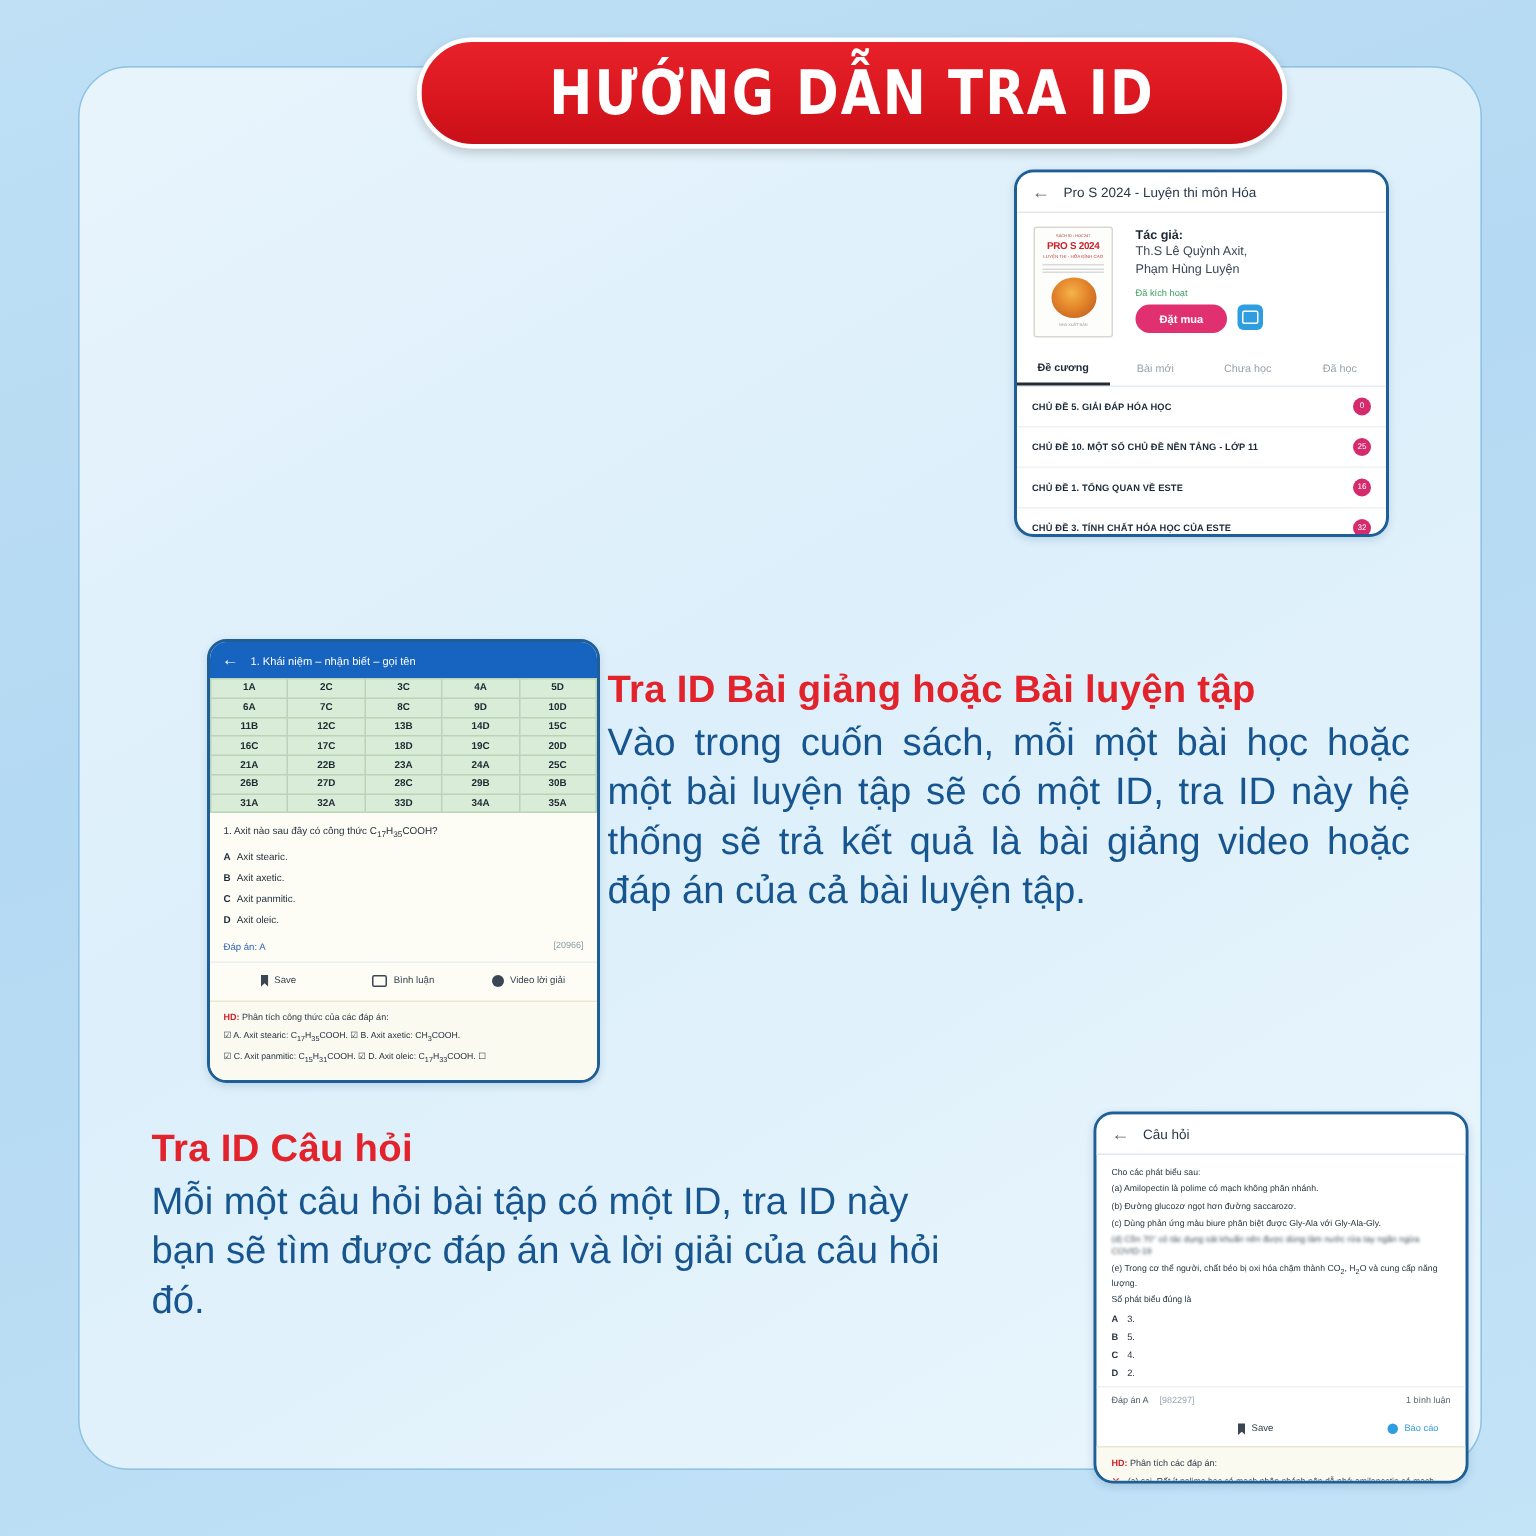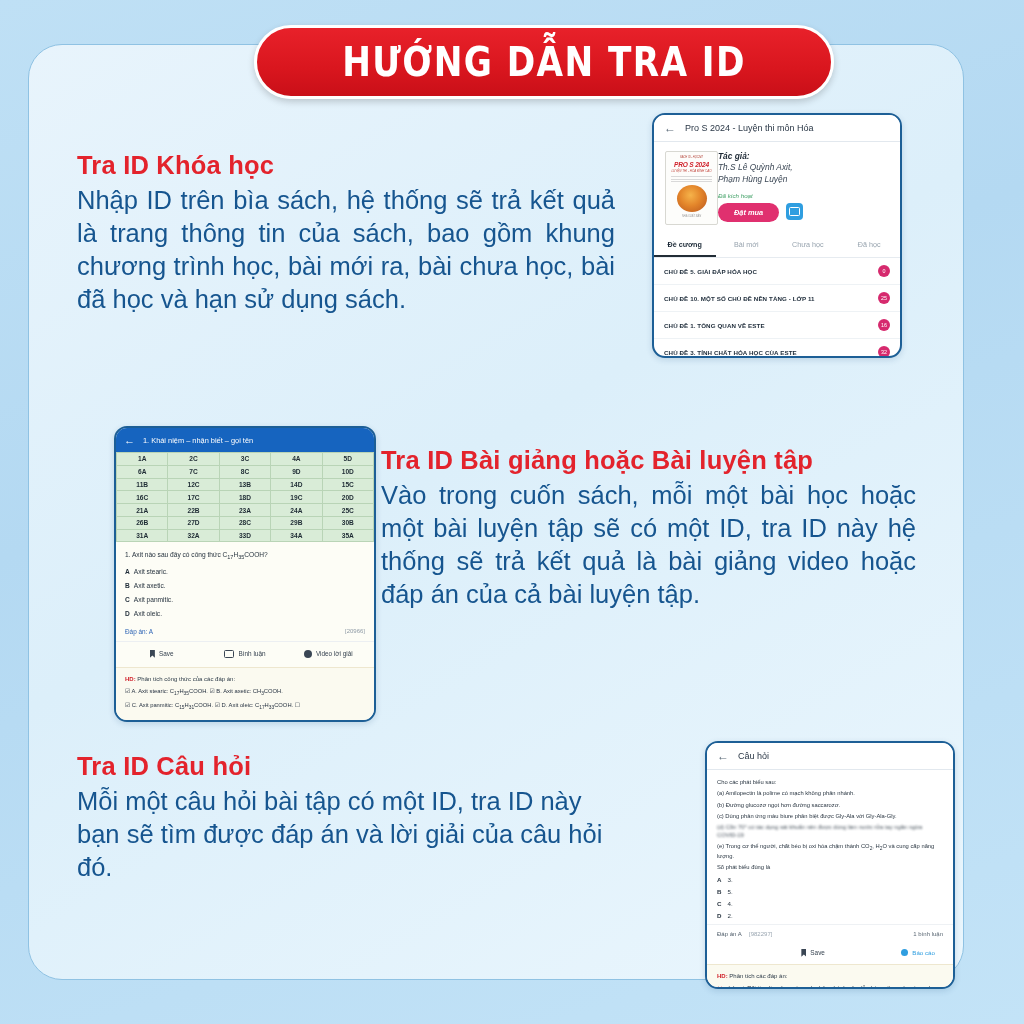--- a/index.html
+++ b/index.html
@@ -3,21 +3,21 @@
 <meta charset="utf-8">
 <style>
   html,body{margin:0;padding:0;}
   body{
     width:1024px;height:1024px;overflow:hidden;
     font-family:"Liberation Sans","DejaVu Sans",sans-serif;
     background:linear-gradient(160deg,#bfe0f5 0%,#b4d9f2 40%,#c3e3f7 100%);
     position:relative;
   }
   .poster{
-    position:absolute;left:28px;top:44px;width:936px;height:936px;
+    position:absolute;left:52px;top:44px;width:936px;height:936px;
     background:linear-gradient(150deg,#e8f4fc 0%,#dceffa 45%,#eaf6fd 100%);
     border:1.5px solid #8fc2e3;border-radius:34px;box-sizing:border-box;padding-left:48px;
   }
   
   .header-pill{
     position:absolute;left:225px;top:-20px;width:580px;height:74px;
     background:linear-gradient(180deg,#e8212a 0%,#d9161e 60%,#c90f18 100%);
     border-radius:37px;border:3px solid #ffffff;
     box-shadow:0 3px 7px rgba(0,0,0,.18);
     display:flex;align-items:center;justify-content:center;box-sizing:border-box;
@@ -48,21 +48,21 @@
     box-shadow:0 2px 6px rgba(20,70,120,.16);
   }
   .card-top{
     display:flex;align-items:center;gap:9px;padding:7px 10px;
     border-bottom:1px solid #e2e8ee;background:#fff;
   }
   .back-arrow{color:#5c6b7a;font-size:12px;line-height:1;}
   .card-title{font-size:9px;color:#2a3746;font-weight:normal;}
   
   #cardA{left:623px;top:68px;width:250px;height:245px;}
-  .courseA{display:flex;gap:0;padding:9px 11px 5px 11px;font-style:italic;}
+  .courseA{display:flex;gap:15px;padding:9px 11px 5px 11px;}
   .book{
     width:53px;height:74px;background:#fdfdfb;border:1px solid #d8d8d2;
     border-radius:2px;display:flex;flex-direction:column;align-items:center;
     padding-top:4px;box-sizing:border-box;overflow:hidden;flex:none;
   }
   .book .bk-top{font-size:2.6px;color:#b03a2e;}
   .book .bk-ttl{font-size:6.6px;font-weight:bold;color:#d0222b;margin-top:2px;letter-spacing:-.2px;}
   .book .bk-sub{font-size:3px;color:#c2453c;margin-top:1px;}
   .book .bk-lines{width:80%;margin-top:2px;}
   .book .bk-lines i{display:block;height:1px;background:#d9d9d9;margin:1.3px 0;}
@@ -77,21 +77,21 @@
   .buyrow{display:flex;align-items:flex-start;gap:7px;margin-top:4px;}
   .buybtn{
     background:#e0306f;color:#fff;font-size:7.4px;border-radius:11px;
     padding:5px 16px;font-weight:bold;
   }
   .chaticon{
     width:17px;height:17px;border-radius:4px;background:#2f9ee0;
     display:flex;align-items:center;justify-content:center;
   }
   .chaticon i{display:block;width:9px;height:7px;border:1.3px solid #fff;border-radius:1.5px;}
-  .tabs{display:flex;border-bottom:1px solid #e6ebf0;margin-top:3px;}
+  .tabs{display:flex;border-bottom:1px solid #e6ebf0;margin-top:3px;align-items:center;}
   .tab{flex:1;text-align:center;font-size:7.2px;color:#97a3ae;padding:7px 0 6px;}
   .tab.active{color:#1d2b38;border-bottom:2px solid #222c36;font-weight:bold;}
   .topic{
     display:flex;align-items:center;justify-content:space-between;
     padding:7px 10px;border-bottom:1px solid #eef2f5;
   }
   .topic span.t{font-size:6.2px;font-weight:bold;color:#1c2a38;letter-spacing:.1px;}
   .badge{
     width:12px;height:12px;border-radius:50%;background:#d62a6e;color:#fff;
     font-size:5.4px;display:flex;align-items:center;justify-content:center;flex:none;
@@ -148,24 +148,20 @@
 </style>
 </head>
 <body>
 
 <div class="poster">
 
   <div class="header-pill">
     <span>HƯỚNG DẪN TRA ID</span>
   </div>
 
-  <div class="sec" id="sec1">
-    <h2>Tra ID Khóa học</h2>
-    <p>Nhập ID trên bìa sách, hệ thống sẽ trả kết quả là trang thông tin của sách, bao gồm khung chương trình học, bài mới ra, bài chưa học, bài đã học và hạn sử dụng sách.</p>
-  </div>
 
   <div class="sec" id="sec3">
     <h2>Tra ID Câu hỏi</h2>
     <p>Mỗi một câu hỏi bài tập có một ID, tra ID này bạn sẽ tìm được đáp án và lời giải của câu hỏi đó.</p>
   </div>
 
   <div class="sec" id="sec2">
     <h2>Tra ID Bài giảng hoặc Bài luyện tập</h2>
     <p>Vào trong cuốn sách, mỗi một bài học hoặc một bài luyện tập sẽ có một ID, tra ID này hệ thống sẽ trả kết quả là bài giảng video hoặc đáp án của cả bài luyện tập.</p>
   </div>

